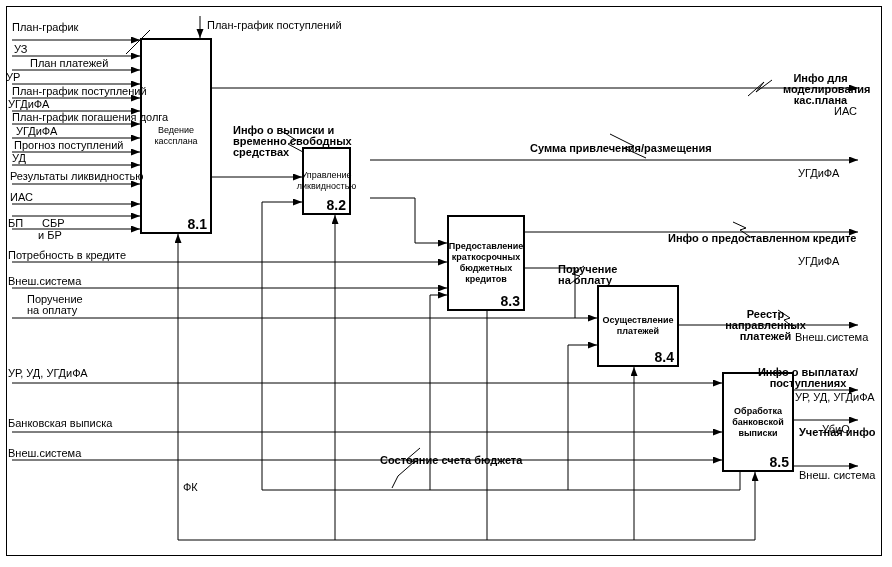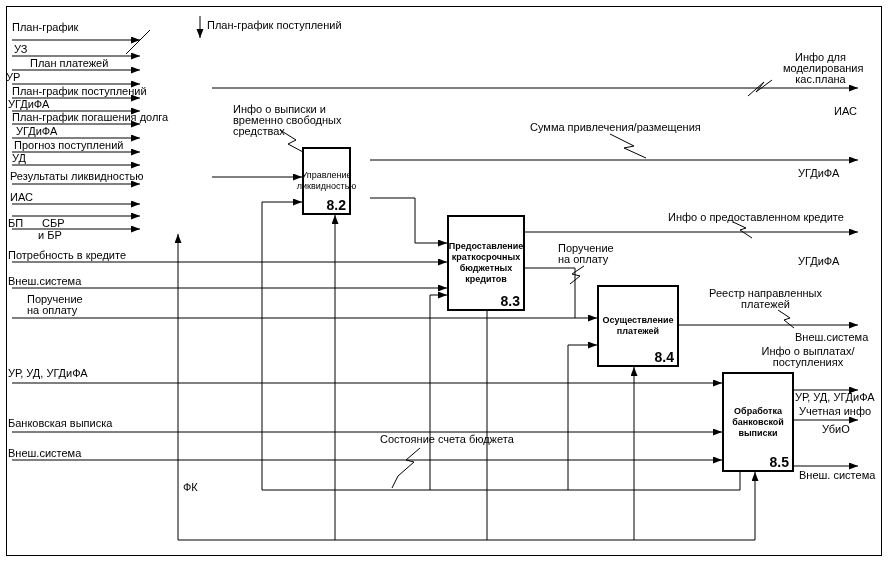--- a/index.html
+++ b/index.html
@@ -7,21 +7,21 @@
           font-family:"Liberation Sans",sans-serif;color:#000;overflow:hidden;}
   .frame{position:absolute;left:6px;top:6px;width:874px;height:548px;border:1px solid #000;}
   svg.wires{position:absolute;left:0;top:0;}
   .box{position:absolute;background:#fff;border:2px solid #000;box-sizing:border-box;
        display:flex;align-items:center;justify-content:center;text-align:center;
        font-size:9px;line-height:11px;padding:3px;z-index:2;}
   .box.bold{font-weight:bold;}
   .box .num{position:absolute;right:3px;bottom:2px;font-size:14px;font-weight:bold;}
   .lbl{position:absolute;font-size:11px;line-height:11px;white-space:nowrap;z-index:3;}
   .wrap{white-space:normal;text-align:center;}
-  .b{font-weight:normal;}
+  .b{font-weight:bold;margin-top:21px;}
 </style>
 </head>
 <body>
 
 <div class="canvas">
   <div class="frame"></div>
 
   <svg class="wires" width="892" height="567" viewBox="0 0 892 567">
     <defs>
       <marker id="ah" markerWidth="10" markerHeight="8" refX="9" refY="3.5" orient="auto" markerUnits="userSpaceOnUse">
@@ -90,20 +90,24 @@
       <path d="M610 134 L634 146 L624 148 L646 158"></path>
       <path d="M280 130 L296 140 L288 144 L303 152"></path>
       <path d="M733 222 L746 228 L740 230 L752 238"></path>
       <path d="M584 266 L572 274 L580 276 L570 284"></path>
       <path d="M778 310 L790 318 L784 320 L794 328"></path>
       <path d="M788 374 L778 382 L786 384 L776 392"></path>
       <path d="M420 448 L406 460 L414 462 L398 476 L392 488"></path>
     </g>
   </svg>
 
+  <div class="box" style="left:140px;top:38px;width:72px;height:196px">
+    <span>Ведение кассплана</span>
+    <span class="num">8.1</span>
+  </div>
   <div class="box" style="left:302px;top:147px;width:49px;height:68px">
     <span>Управление ликвидностью</span>
     <span class="num">8.2</span>
   </div>
   <div class="box bold" style="left:447px;top:215px;width:78px;height:96px">
     <span>Предоставление краткосрочных бюджетных кредитов</span>
     <span class="num">8.3</span>
   </div>
   <div class="box bold" style="left:597px;top:285px;width:82px;height:82px">
     <span>Осуществление платежей</span>

